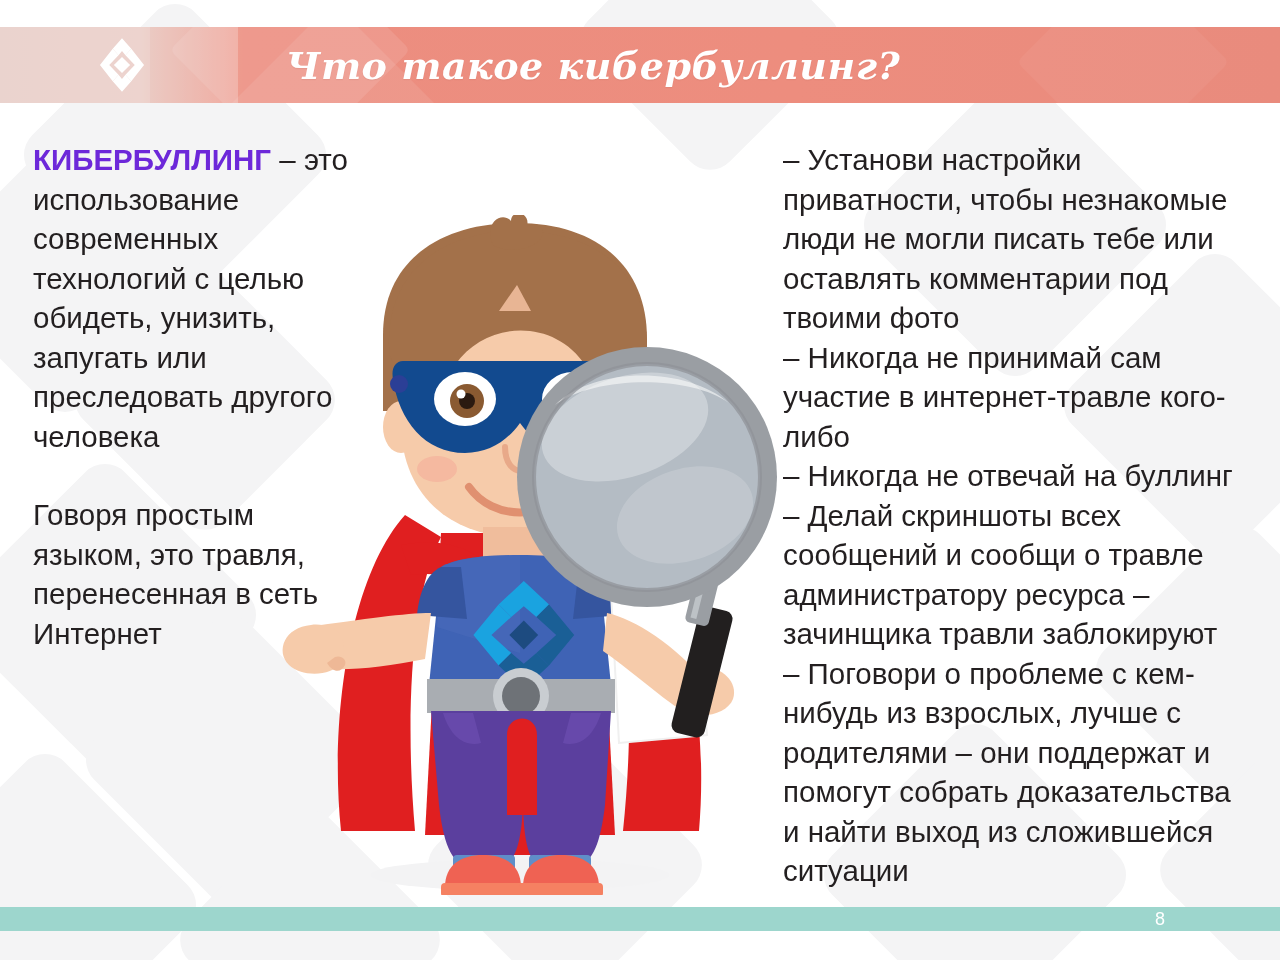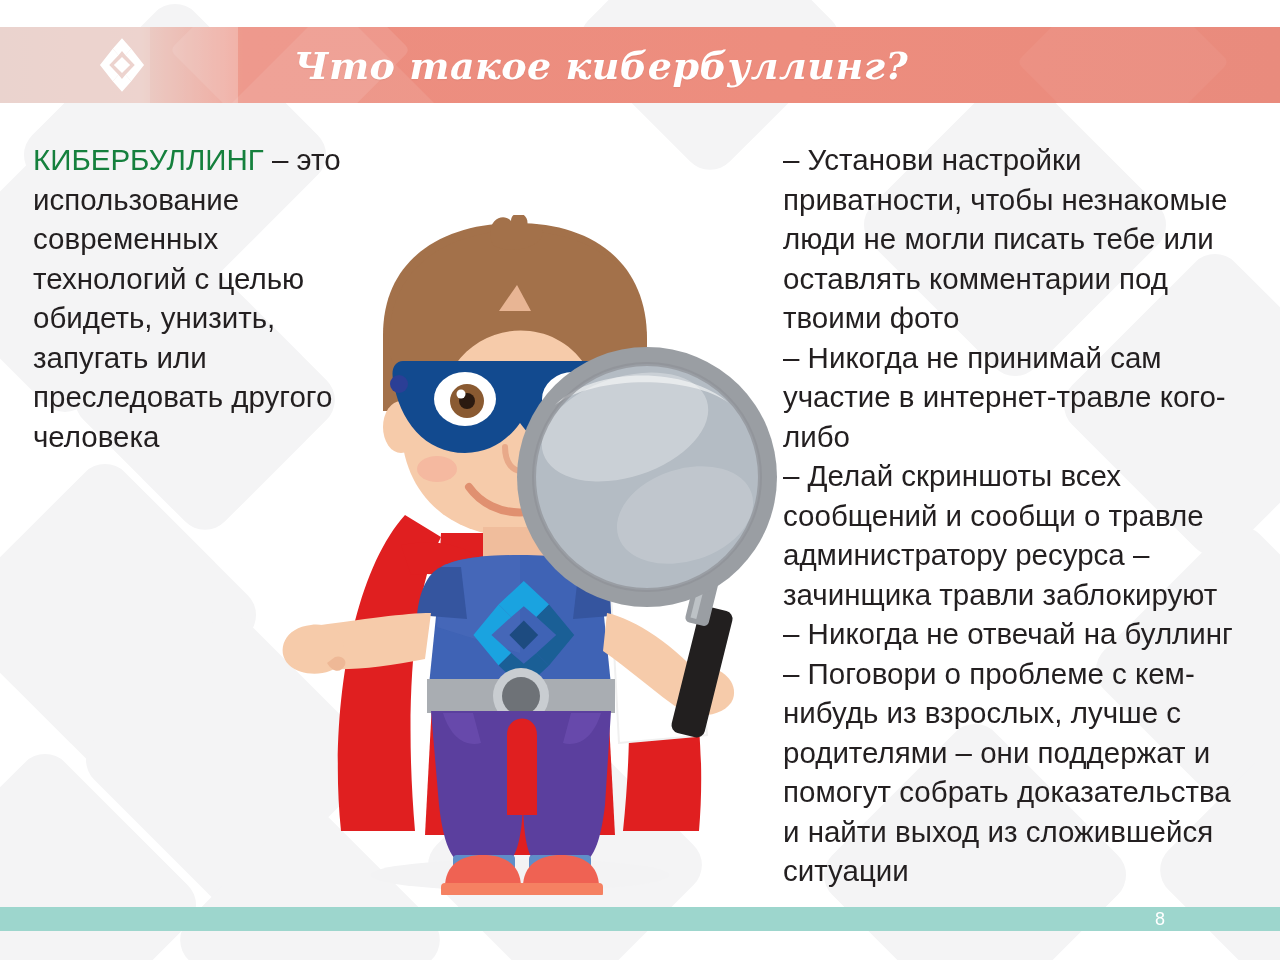--- a/index.html
+++ b/index.html
@@ -85,21 +85,21 @@
   }
 
   .logo {
     position: absolute;
     left: 93px; top: 36px;
     width: 58px; height: 58px;
   }
 
   .title {
     position: absolute;
-    left: 8px; top: 27px;
+    left: 0; top: 27px;
     width: 1164px; height: 76px;
     display: flex;
     align-items: center;
     justify-content: center;
     padding-left: 22px;
     box-sizing: border-box;
     color: #ffffff;
     font-size: 38px;
     font-style: italic;
     font-weight: bold;
@@ -123,22 +123,22 @@
     width: 320px;
   }
   .col-right {
     left: 783px;
     top: 140px;
     width: 470px;
   }
   .col p { margin: 0; }
   .gap { height: 39px; }
   .term {
-    color: #15803d;
-    font-weight: normal;
+    color: #6d28d9;
+    font-weight: bold;
   }
 
   
   .footer-bar {
     position: absolute;
     left: 0; top: 907px;
     width: 1280px;
     height: 24px;
     background: #9dd6cd;
   }
@@ -204,20 +204,21 @@
         <path d="M66 22 L88 50 L66 78 L56 67 L72 50 L56 33 Z"></path>
         <path d="M34 78 L44 67 L50 74 L56 67 L66 78 L50 96 Z"></path>
         <path d="M50 36 L64 50 L50 64 L36 50 Z"></path>
       </g>
     </svg>
   </div>
 
   <div class="col col-left">
     <p><span class="term">КИБЕРБУЛЛИНГ</span><span> – это использование современных технологий с целью обидеть, унизить, запугать или преследовать другого человека</span></p>
     <div class="gap"></div>
+    <p>Говоря простым языком, это травля, перенесенная в сеть Интернет</p>
   </div>
 
   <div class="hero">
     <svg viewBox="0 0 530 680" width="530" height="680" aria-hidden="true">
 
       <ellipse cx="265" cy="660" rx="150" ry="16" fill="#f3f3f4"></ellipse>
 
       <path d="M150 300
                C 96 360, 74 500, 86 616
                L 160 616
@@ -372,21 +373,21 @@
       <path d="M190 672 C 190 650, 206 640, 228 640 C 250 640, 266 650, 266 672 Z" fill="#ef6253"></path>
       <rect x="186" y="668" width="84" height="14" rx="4" fill="#f58162"></rect>
       <path d="M268 672 C 268 650, 284 640, 306 640 C 328 640, 344 650, 344 672 Z" fill="#ef6253"></path>
       <rect x="264" y="668" width="84" height="14" rx="4" fill="#f58162"></rect>
     </svg>
   </div>
 
   <div class="col col-right">
     <p>– Установи настройки приватности, чтобы незнакомые люди не могли писать тебе или оставлять комментарии под твоими фото</p>
     <p>– Никогда не принимай сам участие в интернет-травле кого-либо</p>
+    <p>– Никогда не отвечай на буллинг</p>
     <p>– Делай скриншоты всех сообщений и сообщи о травле администратору ресурса  – зачинщика травли заблокируют</p>
-    <p>– Никогда не отвечай на буллинг</p>
     <p>– Поговори о проблеме с кем-нибудь из взрослых, лучше с родителями – они поддержат и помогут собрать доказательства и найти выход из сложившейся ситуации</p>
   </div>
 
   <div class="footer-bar"></div>
   <div class="page-num">8</div>
 
 </div>
 
 </body></html>

